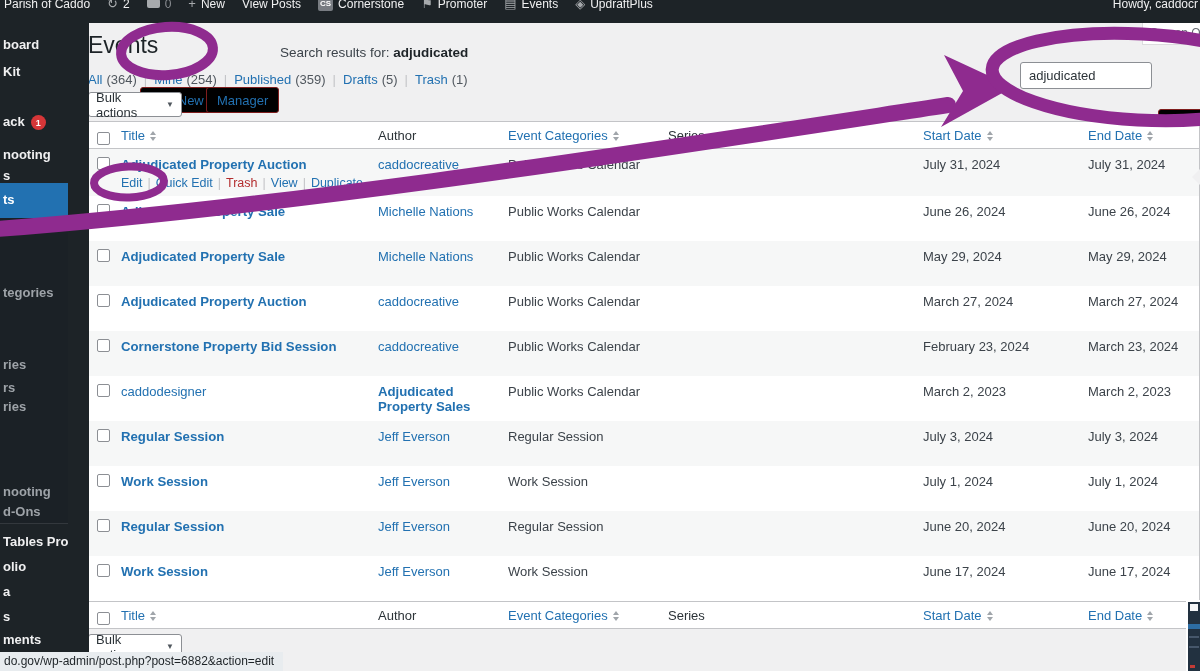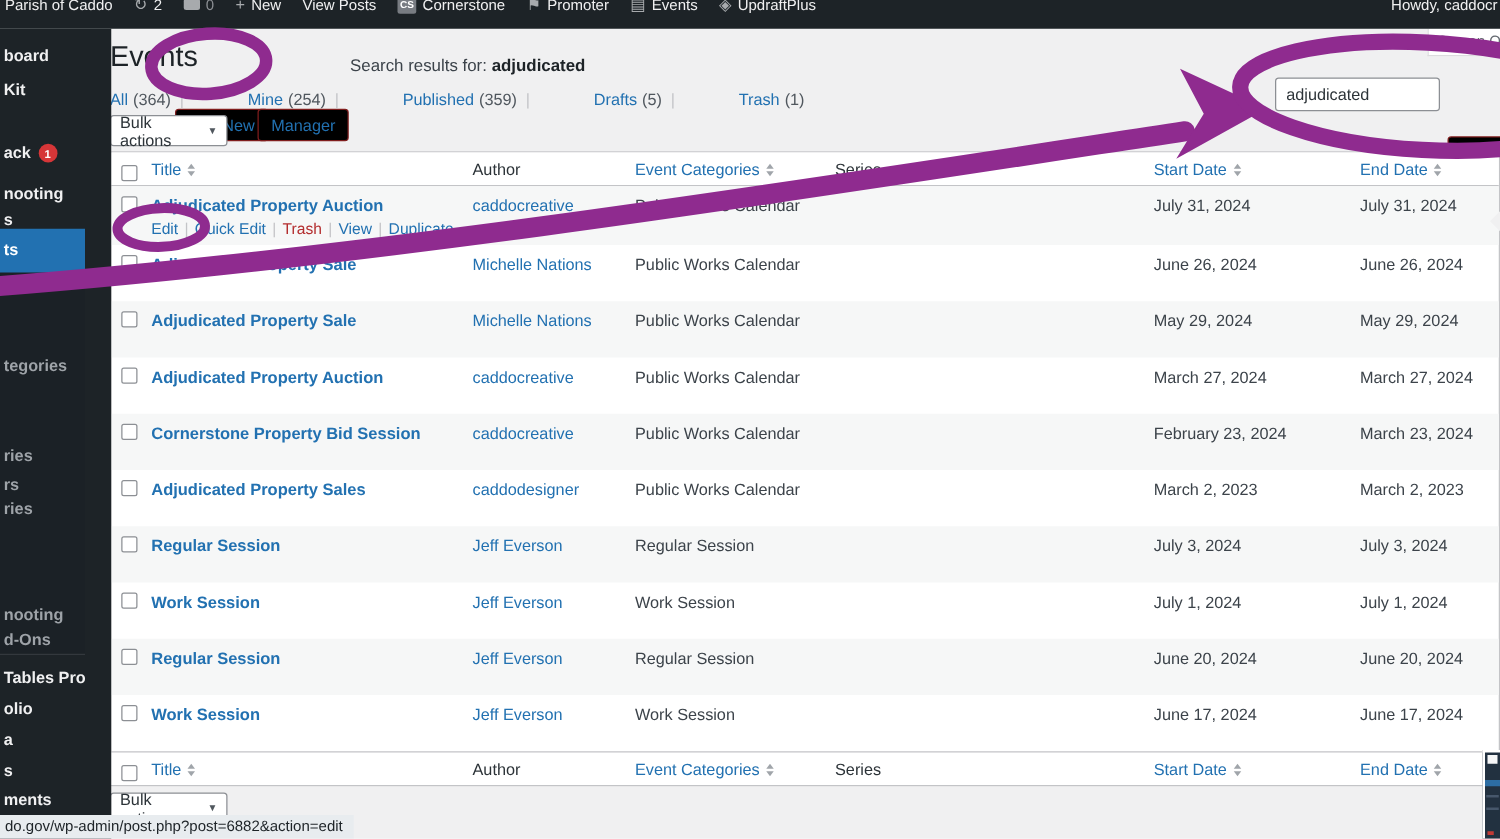--- a/index.html
+++ b/index.html
@@ -32,21 +32,21 @@
 
   
   .content { position:absolute; top:23px; left:68px; right:0; bottom:0; }
   .page-title { position:absolute; top:9px; left:20px; font-size:23px; font-weight:400; color:#1d2327; }
   .btn { display:inline-flex; align-items:center; justify-content:center; height:26px; padding:0 10px; background:#000000; border:1px solid #7f1d1d; border-radius:3px; color:#2271b1; font-size:13px; cursor:pointer; white-space:nowrap;margin-top:47px; }
   .add-new-btn { position:absolute; top:17px; left:72px; }
   .manager-btn { position:absolute; top:17px; left:138px; }
   .search-results { position:absolute; top:22px; left:212px; font-size:13.5px; color:#3c434a; }
   .search-results b { color:#1d2327; }
 
-  .filters { position:absolute; top:49px; left:20px; list-style:none; display:flex; font-size:13px;gap:44px; }
+  .filters { position:absolute; top:49px; left:20px; list-style:none; display:flex; font-size:13px; }
   .filters li { display:flex; align-items:center; }
   .filters li:not(:last-child)::after { content:"|"; color:#c3c4c7; padding:0 7px; }
   .filters a { color:#2271b1; text-decoration:none; cursor:pointer; }
   .filters .count { color:#50575e; margin-left:4px; }
 
   .search-input { position:absolute; top:39px; left:952px; width:132px; height:27px; border:1px solid #8c8f94; border-radius:3px; font-size:13px; padding:0 8px; color:#2c3338; background:#fff; font-family:"Liberation Sans",sans-serif; }
   .search-btn { position:absolute; top:39px; left:1090px; height:28px; width:120px; }
 
   .select { display:inline-flex; align-items:center; justify-content:space-between; height:25px; background:#fff; border:1px solid #8c8f94; border-radius:3px; font-size:13px; color:#2c3338; padding:0 7px; cursor:pointer; gap:10px; }
   .select .chev { font-size:8px; color:#50575e; }
@@ -299,22 +299,22 @@
         <div class="td"><a class="row-title">Cornerstone Property Bid Session</a></div>
         <div class="td"><a class="author-link">caddocreative</a></div>
         <div class="td">Public Works Calendar</div>
         <div class="td"></div>
         <div class="td">February 23, 2024</div>
         <div class="td">March 23, 2024</div>
       </div>
 
       <div class="t-row t-grid">
         <div class="td cb"><span class="checkbox"></span></div>
+        <div class="td"><a class="author-link">caddodesigner</a></div>
         <div class="td"><a class="row-title">Adjudicated Property Sales</a></div>
-        <div class="td"><a class="author-link">caddodesigner</a></div>
         <div class="td">Public Works Calendar</div>
         <div class="td"></div>
         <div class="td">March 2, 2023</div>
         <div class="td">March 2, 2023</div>
       </div>
 
       <div class="t-row t-grid">
         <div class="td cb"><span class="checkbox"></span></div>
         <div class="td"><a class="row-title">Regular Session</a></div>
         <div class="td"><a class="author-link">Jeff Everson</a></div>

